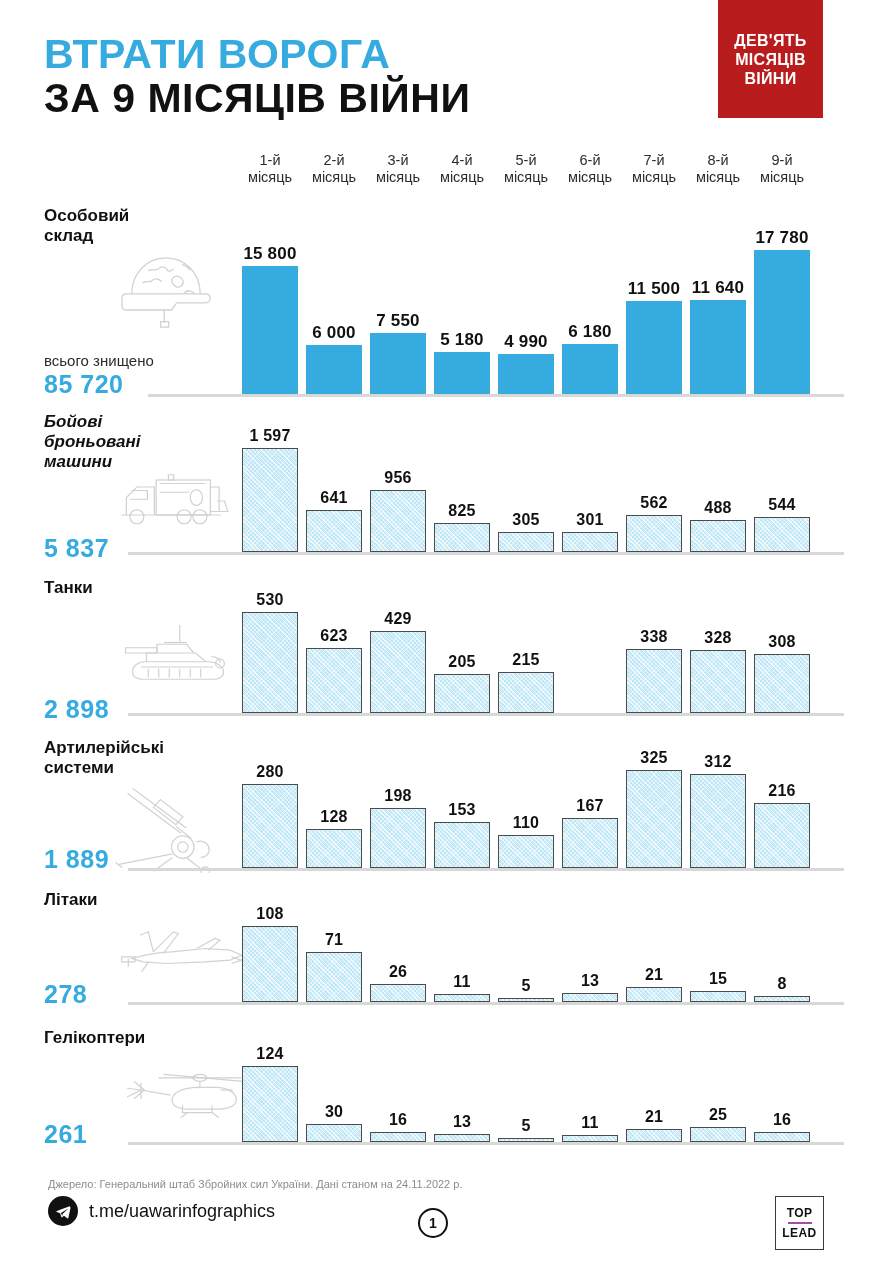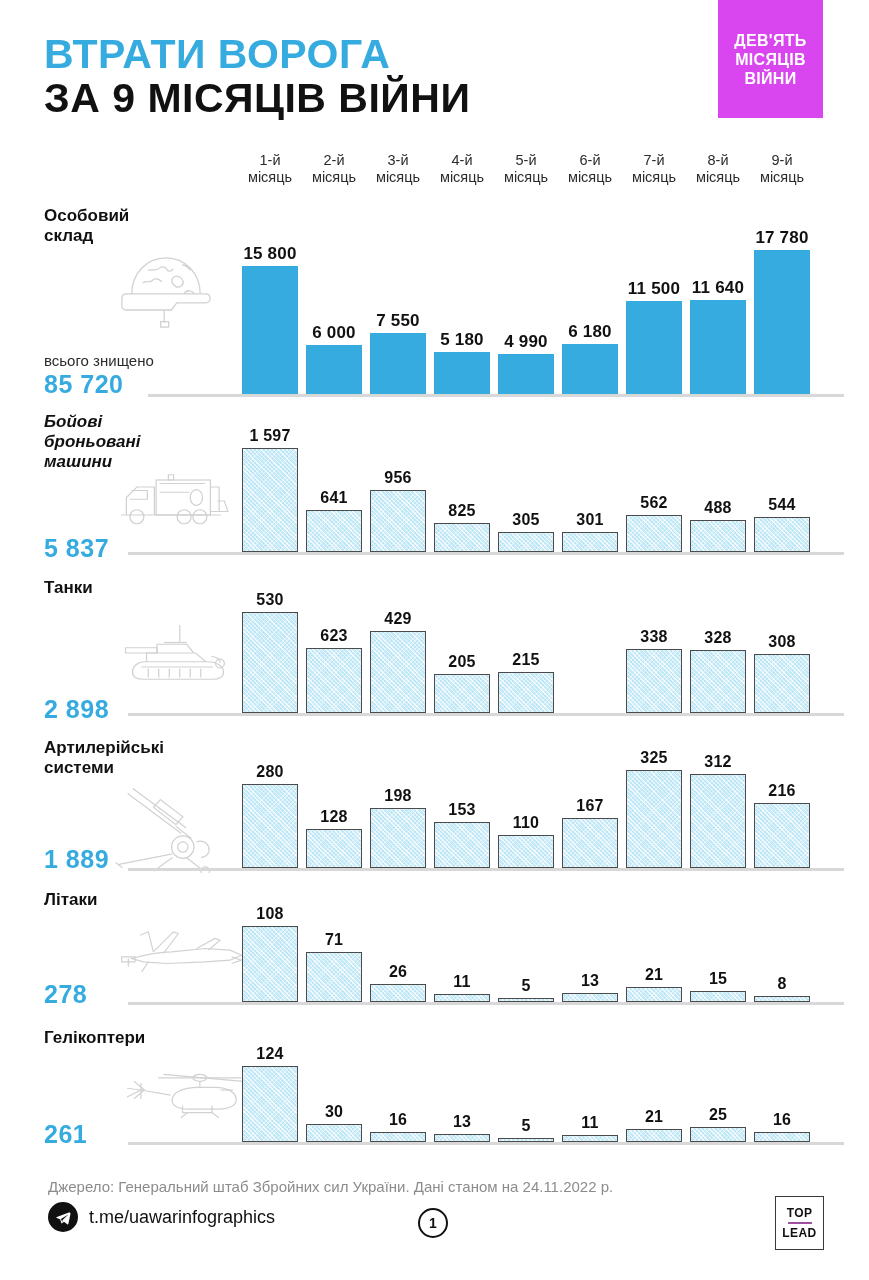--- a/index.html
+++ b/index.html
@@ -7,21 +7,21 @@
     width:869px;height:1280px;background:#ffffff;
     font-family:"Liberation Sans","DejaVu Sans",sans-serif;
     color:#1a1a1a;position:relative;overflow:hidden;
   }
   
   .header{position:absolute;left:0;top:0;width:869px;height:145px;}
   .title-block{position:absolute;left:44px;top:32px;}
   .title-l1{font-size:41px;font-weight:bold;letter-spacing:0.5px;color:#35ABDF;line-height:44px;}
   .title-l2{font-size:41px;font-weight:bold;letter-spacing:0.5px;color:#111111;line-height:44px;}
   .badge{
-    position:absolute;left:718px;top:0;width:105px;height:118px;background:#d946ef;
+    position:absolute;left:718px;top:0;width:105px;height:118px;background:#b91c1c;
     display:flex;flex-direction:column;align-items:center;justify-content:center;
   }
   .badge div{color:#ffffff;font-weight:bold;font-size:16px;line-height:19px;letter-spacing:0.3px;text-align:center;}
 
   
   .months{position:absolute;left:0;top:152px;width:869px;height:36px;}
   .month{
     position:absolute;width:64px;text-align:center;font-size:14.5px;line-height:17px;color:#2b2b2b;
   }
   .month .m2{display:block;}
@@ -44,22 +44,22 @@
     background-color:#bde6f6;
     background-image:
       repeating-linear-gradient(45deg, rgba(255,255,255,.75) 0 1px, rgba(255,255,255,0) 1px 3px),
       repeating-linear-gradient(-45deg, rgba(255,255,255,.45) 0 1px, rgba(255,255,255,0) 1px 3px);
   }
   .bar-val{font-size:16px;font-weight:bold;color:#111111;line-height:18px;margin-bottom:3px;white-space:nowrap;letter-spacing:.2px;}
   .bar-val.big{font-size:17px;}
 
   
   .footer{position:absolute;left:0;top:1170px;width:869px;height:110px;}
-  .source{position:absolute;left:48px;top:8px;font-size:15px;color:#8c8c8c;}
-  .tg{position:absolute;left:48px;top:32px;display:flex;align-items:center;}
+  .source{position:absolute;left:48px;top:8px;font-size:11px;color:#8c8c8c;}
+  .tg{position:absolute;left:48px;top:26px;display:flex;align-items:center;}
   .tg-circle{width:30px;height:30px;border-radius:50%;background:#111111;display:flex;align-items:center;justify-content:center;margin-right:11px;}
   .tg-label{font-size:18px;color:#111111;}
   .pagenum{
     position:absolute;left:418px;top:38px;width:26px;height:26px;border-radius:50%;
     border:2px solid #111;display:flex;align-items:center;justify-content:center;
     font-size:14px;font-weight:bold;color:#111;
   }
   .toplead{
     position:absolute;left:775px;top:26px;width:47px;height:52px;border:1.6px solid #3a3a3a;
     display:flex;flex-direction:column;align-items:center;justify-content:center;

